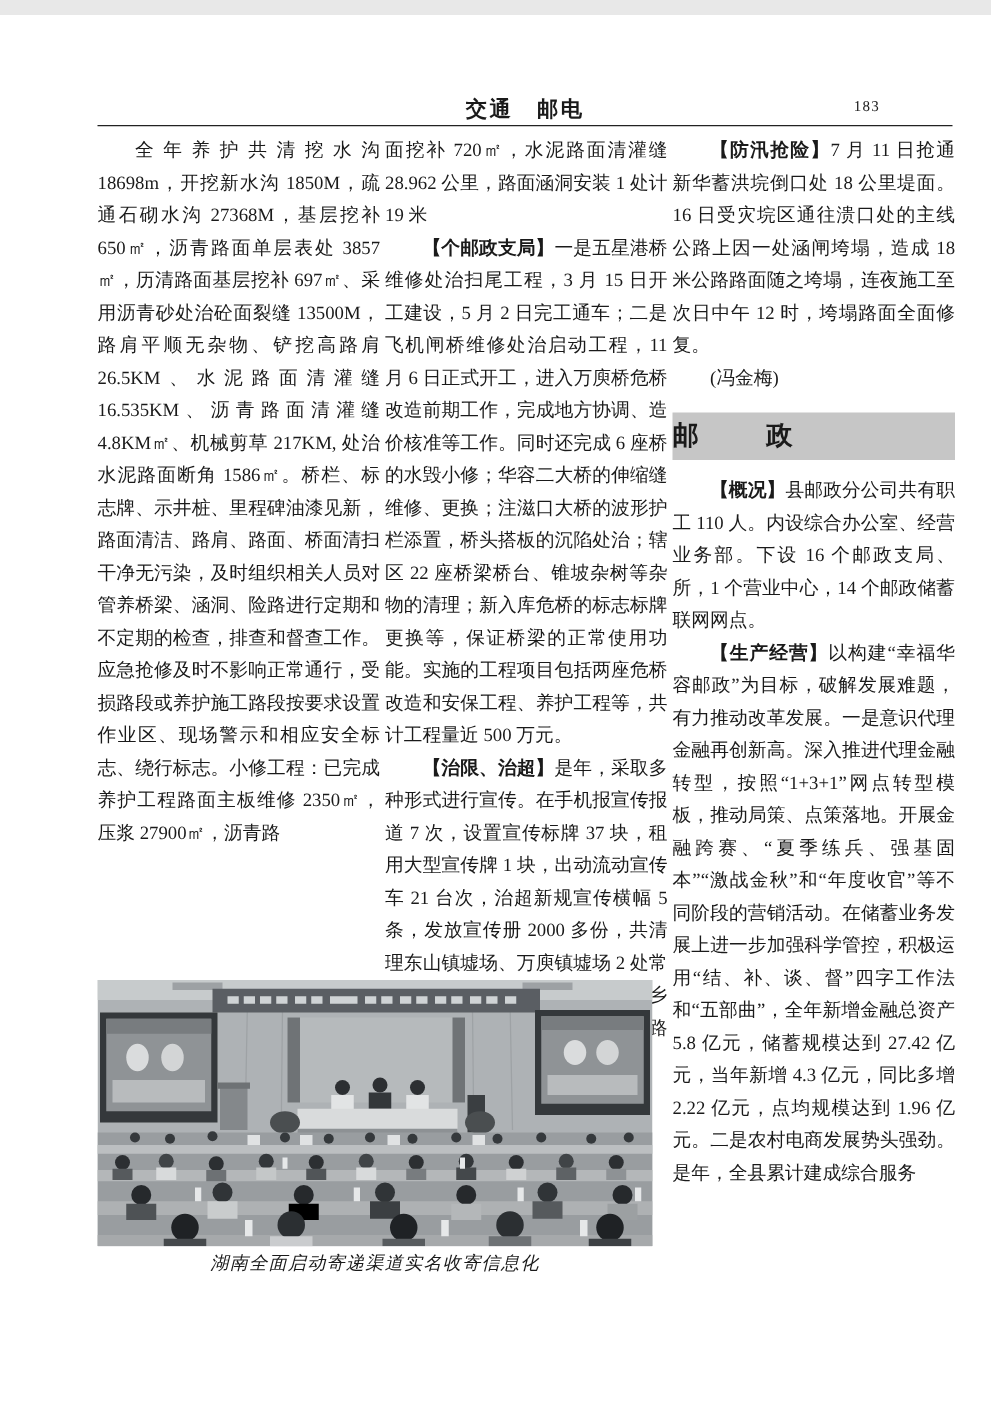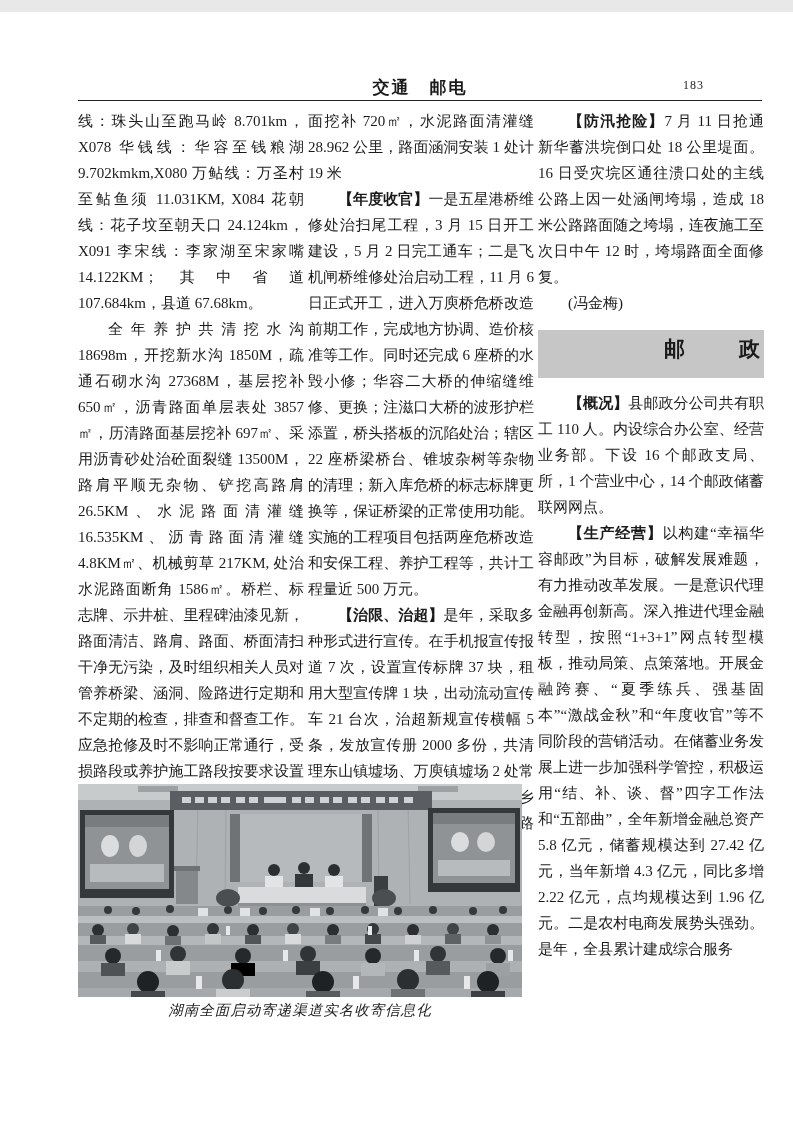--- a/index.html
+++ b/index.html
@@ -37,22 +37,22 @@
   .col p.cont{text-indent:0;}
   .seclabel{
     font-family:"Liberation Sans","DejaVu Sans",sans-serif;
     font-weight:bold;letter-spacing:0;
   }
   .byline{text-align:left;padding-right:10px;text-indent:0;}
   
   .secbanner{
     background:#c6c6c6;
     margin:14px 0 12px 0;
-    height:48px;line-height:38px;
-    text-align:right;
+    height:38px;line-height:38px;
+    text-align:left;
     font-family:Liberation Sans, sans-serif;
     font-weight:bold;font-size:21px;letter-spacing:4px;
     text-indent:0 !important;
   }
   
   .photowrap{position:absolute;left:78px;top:772px;width:444px;}
   .photowrap svg{display:block;}
   .photocap{
     margin-top:4px;text-align:center;
     font-style:italic;font-size:14.5px;letter-spacing:1px;
@@ -63,27 +63,26 @@
 <body>
 
 <div class="sheet">
 
   <div class="runhead">
     <div class="title">交通　邮电</div>
     <div class="pageno">183</div>
   </div>
 
   <div class="col col1">
-    <p class="cont">线：珠头山至跑马岭 8.701km，X078 华钱线：华容至钱粮湖 9.702kmkm,X080 万鲇线：万圣村至鲇鱼须 11.031KM, X084 花朝线：花子坟至朝天口 24.124km，X091 李宋线：李家湖至宋家嘴 14.122KM；其中省道 107.684km，县道 67.68km。</p>
     <p>全年养护共清挖水沟 18698m，开挖新水沟 1850M，疏通石砌水沟 27368M，基层挖补 650㎡，沥青路面单层表处 3857㎡，历清路面基层挖补 697㎡、采用沥青砂处治砼面裂缝 13500M，路肩平顺无杂物、铲挖高路肩 26.5KM、水泥路面清灌缝 16.535KM、沥青路面清灌缝 4.8KM㎡、机械剪草 217KM, 处治水泥路面断角 1586㎡。桥栏、标志牌、示井桩、里程碑油漆见新，路面清洁、路肩、路面、桥面清扫干净无污染，及时组织相关人员对管养桥梁、涵洞、险路进行定期和不定期的检查，排查和督查工作。应急抢修及时不影响正常通行，受损路段或养护施工路段按要求设置作业区、现场警示和相应安全标志、绕行标志。小修工程：已完成养护工程路面主板维修 2350㎡，压浆 27900㎡，沥青路</p>
   </div>
 
   <div class="col col2">
     <p class="cont">面挖补 720㎡，水泥路面清灌缝 28.962 公里，路面涵洞安装 1 处计 19 米</p>
-    <p><span class="seclabel">【年度收官】</span><span>一是五星港桥维修处治扫尾工程，3 月 15 日开工建设，5 月 2 日完工通车；二是飞机闸桥维修处治启动工程，11 月 6 日正式开工，进入万庾桥危桥改造前期工作，完成地方协调、造价核准等工作。同时还完成 6 座桥的水毁小修；华容二大桥的伸缩缝维修、更换；注滋口大桥的波形护栏添置，桥头搭板的沉陷处治；辖区 22 座桥梁桥台、锥坡杂树等杂物的清理；新入库危桥的标志标牌更换等，保证桥梁的正常使用功能。实施的工程项目包括两座危桥改造和安保工程、养护工程等，共计工程量近 500 万元。</span></p>
+    <p><span class="seclabel">【个邮政支局】</span><span>一是五星港桥维修处治扫尾工程，3 月 15 日开工建设，5 月 2 日完工通车；二是飞机闸桥维修处治启动工程，11 月 6 日正式开工，进入万庾桥危桥改造前期工作，完成地方协调、造价核准等工作。同时还完成 6 座桥的水毁小修；华容二大桥的伸缩缝维修、更换；注滋口大桥的波形护栏添置，桥头搭板的沉陷处治；辖区 22 座桥梁桥台、锥坡杂树等杂物的清理；新入库危桥的标志标牌更换等，保证桥梁的正常使用功能。实施的工程项目包括两座危桥改造和安保工程、养护工程等，共计工程量近 500 万元。</span></p>
     <p><span class="seclabel">【治限、治超】</span><span>是年，采取多种形式进行宣传。在手机报宣传报道 7 次，设置宣传标牌 37 块，租用大型宣传牌 1 块，出动流动宣传车 21 台次，治超新规宣传横幅 5 条，发放宣传册 2000 多份，共清理东山镇墟场、万庾镇墟场 2 处常年存在的“马路市场”。全部迁入乡镇新建的农贸市场，清除悬挂在路边杆线上的小广告牌</span></p>
   </div>
 
   <div class="col col3">
     <p><span class="seclabel">【防汛抢险】</span><span>7 月 11 日抢通新华蓄洪垸倒口处 18 公里堤面。16 日受灾垸区通往溃口处的主线公路上因一处涵闸垮塌，造成 18 米公路路面随之垮塌，连夜施工至次日中午 12 时，垮塌路面全面修复。</span></p>
     <p class="byline">(冯金梅)</p>
     <div class="secbanner">邮　　政</div>
     <p><span class="seclabel">【概况】</span><span>县邮政分公司共有职工 110 人。内设综合办公室、经营业务部。下设 16 个邮政支局、所，1 个营业中心，14 个邮政储蓄联网网点。</span></p>
     <p><span class="seclabel">【生产经营】</span><span>以构建“幸福华容邮政”为目标，破解发展难题，有力推动改革发展。一是意识代理金融再创新高。深入推进代理金融转型，按照“1+3+1”网点转型模板，推动局策、点策落地。开展金融跨赛、“夏季练兵、强基固本”“激战金秋”和“年度收官”等不同阶段的营销活动。在储蓄业务发展上进一步加强科学管控，积极运用“结、补、谈、督”四字工作法和“五部曲”，全年新增金融总资产 5.8 亿元，储蓄规模达到 27.42 亿元，当年新增 4.3 亿元，同比多增 2.22 亿元，点均规模达到 1.96 亿元。二是农村电商发展势头强劲。是年，全县累计建成综合服务</span></p>
   </div>

